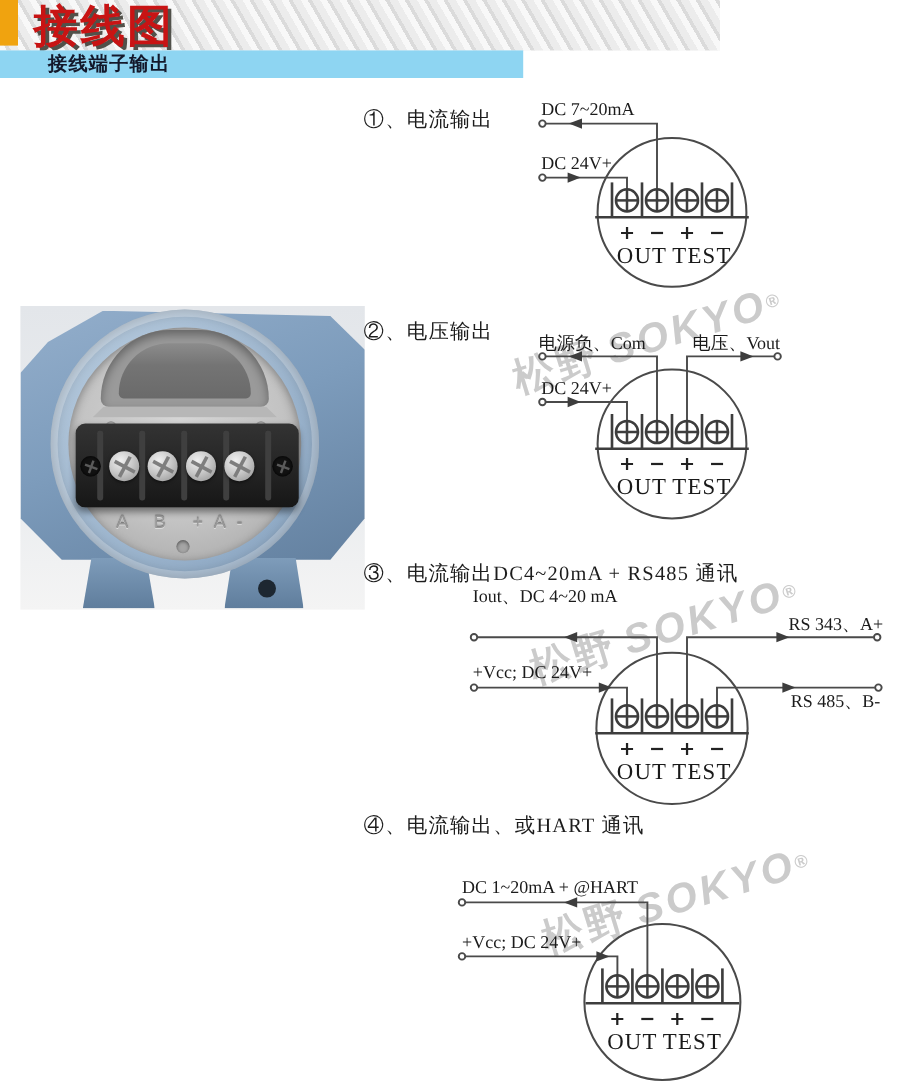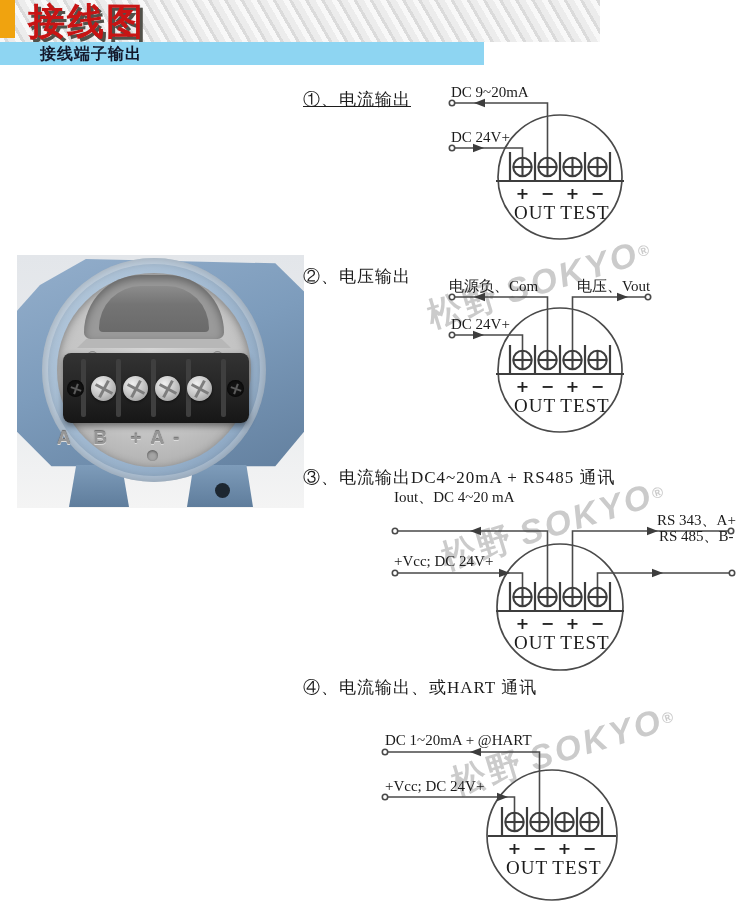--- a/index.html
+++ b/index.html
@@ -10,21 +10,21 @@
   .banner{position:absolute;left:0;top:0;width:600px;height:42px;
     background:#ececec;
     background-image:repeating-linear-gradient(60deg,
       rgba(255,255,255,.65) 0 5px, rgba(198,198,198,.45) 5px 8px,
       rgba(236,236,236,.6) 8px 14px);}
   .accent-block{position:absolute;left:0;top:0;width:15px;height:38px;background:#f0a30f;}
   .page-title{position:absolute;left:28px;top:0;margin:0;line-height:44px;
     font-size:37px;font-weight:800;color:#c81414;letter-spacing:2px;
     text-shadow:3px 3px 0 #51514a;
     font-family:"Liberation Sans","DejaVu Sans",sans-serif;}
-  .subtitle-bar{position:absolute;left:0;top:42px;width:484px;height:23px;background:#8ed5f2;}
+  .subtitle-bar{position:absolute;left:0;top:42px;width:436px;height:23px;background:#8ed5f2;}
   .subtitle-bar span{display:block;padding-left:40px;line-height:23px;
     font-size:16px;font-weight:bold;color:#13182b;letter-spacing:1px;}
 
   
   .wm{position:absolute;white-space:nowrap;color:#cbcbcb;font-weight:bold;
       transform:rotate(-17deg);transform-origin:0 0;z-index:1;letter-spacing:3px;}
   .wm .cn{font-size:34px;}
   .wm .en{font-size:34px;font-style:italic;}
   .wm sup{font-size:15px;}
 
@@ -73,22 +73,22 @@
     background:radial-gradient(circle at 38% 32%,#f0f0f0 0%,#c9c9c9 45%,#8e8e8e 100%);
     box-shadow:0 1px 3px rgba(0,0,0,.6);}
   .pscrew::before,.pscrew::after{content:"";position:absolute;left:50%;top:50%;background:#7e7e7e;}
   .pscrew::before{width:3px;height:19px;transform:translate(-50%,-50%) rotate(28deg);}
   .pscrew::after{width:19px;height:3px;transform:translate(-50%,-50%) rotate(28deg);}
   .escrew{position:absolute;top:-8px;width:17px;height:17px;border-radius:50%;background:#121212;
     box-shadow:inset 0 0 3px #000;}
   .escrew::before,.escrew::after{content:"";position:absolute;left:50%;top:50%;background:#5a5a5a;}
   .escrew::before{width:2px;height:11px;transform:translate(-50%,-50%) rotate(20deg);}
   .escrew::after{width:11px;height:2px;transform:translate(-50%,-50%) rotate(20deg);}
-  .emboss{position:absolute;left:40px;top:172px;width:194px;
-    font-size:19px;font-weight:bold;letter-spacing:9px;color:#969696;
+  .emboss{position:absolute;left:40px;top:172px;width:194px;text-align:center;
+    font-size:15px;font-weight:normal;letter-spacing:9px;color:#969696;
     text-shadow:0 1px 0 #dcdcdc, 0 -1px 1px #6e6e6e;}
   .hole{position:absolute;left:130px;top:195px;width:11px;height:11px;border-radius:50%;
     background:#a5a5a5;box-shadow:inset 0 1px 3px rgba(0,0,0,.5);}
 
   svg text{font-family:"Liberation Serif","DejaVu Serif",serif;}
   svg .sign{font-family:"DejaVu Sans","Liberation Sans",sans-serif;font-weight:bold;font-size:16px;}
   svg .grp{font-size:19px;letter-spacing:1px;}
 </style>
 </head>
 <body>
@@ -136,36 +136,36 @@
     <div class="pscrew" style="left:60px;top:23px;"></div>
     <div class="pscrew" style="left:92px;top:23px;"></div>
     <div class="pscrew" style="left:124px;top:23px;"></div>
     <div class="escrew" style="left:4px;top:27px;"></div>
     <div class="escrew" style="left:164px;top:27px;"></div>
   </div>
   <div class="emboss">A  B  +A-</div>
   <div class="hole"></div>
 </figure>
 
-<div class="diagram-label" style="left:303px;top:88px;text-decoration:underline;">①、电流输出</div>
+<div class="diagram-label" style="left:303px;top:88px;">①、电流输出</div>
 <div class="diagram-label" style="left:303px;top:265px;">②、电压输出</div>
 <div class="diagram-label" style="left:303px;top:466px;">③、电流输出DC4~20mA + RS485 通讯</div>
 <div class="diagram-label" style="left:303px;top:676px;">④、电流输出、或HART 通讯</div>
 
-<div class="wire-label" style="left:451px;top:84px;">DC 9~20mA</div>
+<div class="wire-label" style="left:451px;top:84px;">DC 7~20mA</div>
 <div class="wire-label" style="left:451px;top:129px;">DC 24V+</div>
 
 <div class="wire-label" style="left:449px;top:277px;">电源负、Com</div>
 <div class="wire-label" style="left:577px;top:277px;">电压、Vout</div>
 <div class="wire-label" style="left:451px;top:316px;">DC 24V+</div>
 
 <div class="wire-label" style="left:394px;top:488px;">Iout、DC 4~20 mA</div>
 <div class="wire-label" style="left:394px;top:553px;">+Vcc; DC 24V+</div>
 <div class="wire-label" style="left:657px;top:511px;">RS 343、A+</div>
-<div class="wire-label" style="left:659px;top:527px;">RS 485、B-</div>
+<div class="wire-label" style="left:659px;top:575px;">RS 485、B-</div>
 
 <div class="wire-label" style="left:385px;top:732px;">DC 1~20mA + @HART</div>
 <div class="wire-label" style="left:385px;top:778px;">+Vcc; DC 24V+</div>
 
 <svg class="schematic" width="750" height="905" viewBox="0 0 750 905">
   <defs>
     <g id="screw">
       <circle r="9.2" fill="#fff" stroke="#3d3d3d" stroke-width="2.1"></circle>
       <line x1="0" y1="-9.2" x2="0" y2="9.2" stroke="#3d3d3d" stroke-width="2.1"></line>
       <line x1="-9.2" y1="0" x2="9.2" y2="0" stroke="#3d3d3d" stroke-width="2.1"></line>

